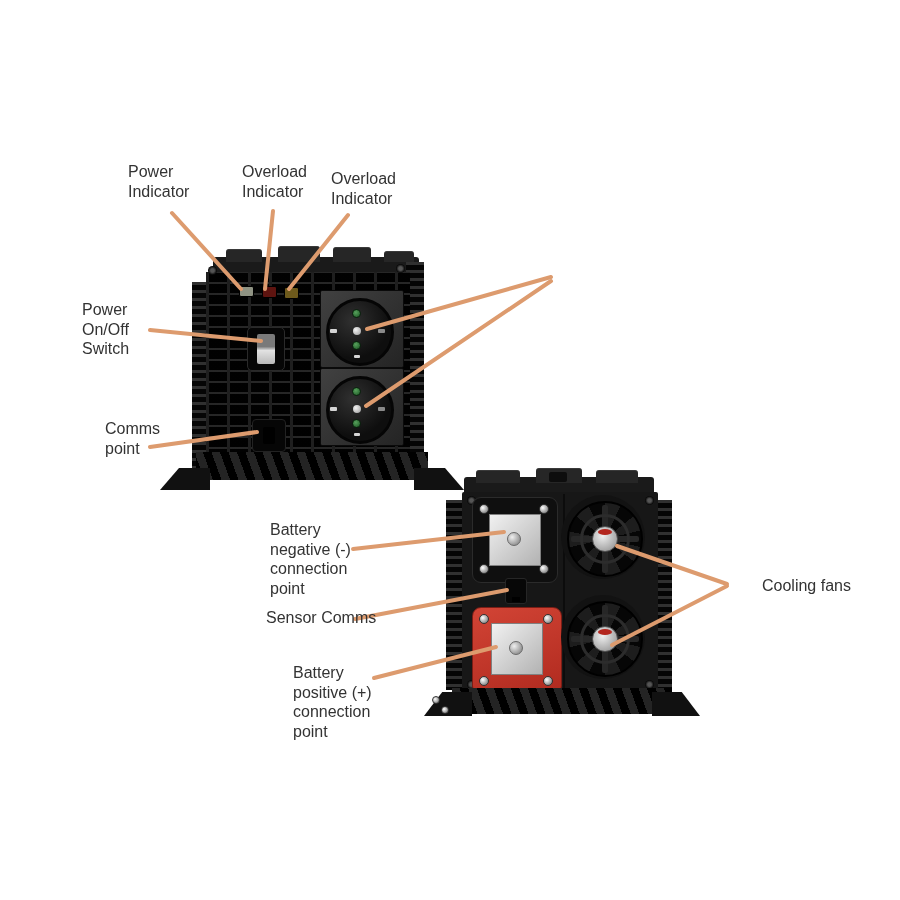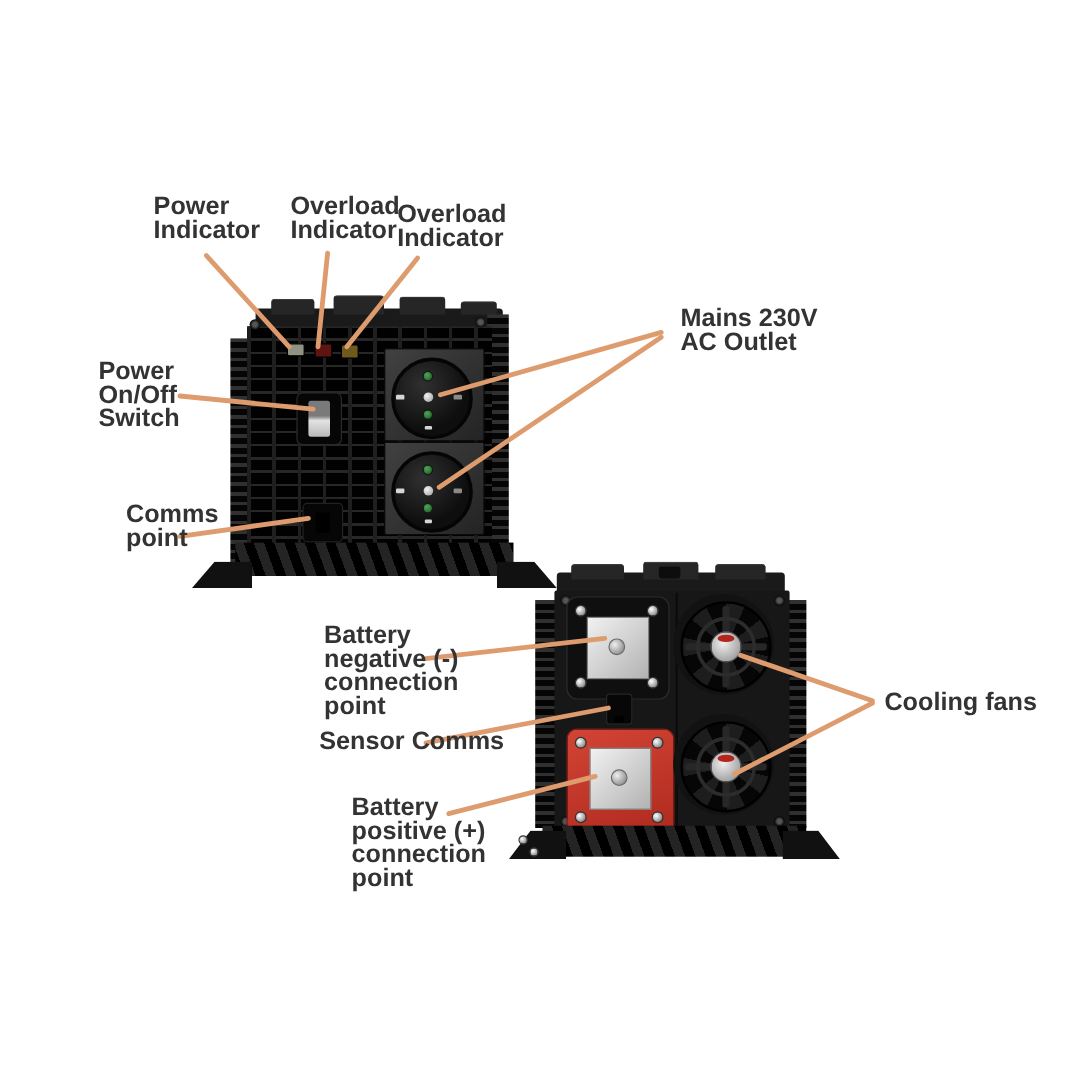--- a/index.html
+++ b/index.html
@@ -1,19 +1,19 @@
 <!DOCTYPE html>
 <html><head>
 <meta charset="utf-8">
 <style>
   html,body{margin:0;padding:0;background:#fff;}
   #canvas{position:relative;width:900px;height:900px;background:#ffffff;overflow:hidden;
           font-family:"Liberation Sans", sans-serif;}
   .abs{position:absolute;}
-  .label{position:absolute;font-weight:bold;font-size:21px;line-height:19.5px;
+  .label{position:absolute;font-weight:normal;font-size:16px;line-height:19.5px;
          color:#333333;white-space:pre-line;z-index:40;}
   #leaders{position:absolute;left:0;top:0;z-index:30;pointer-events:none;}
   .leader{stroke:#dd9b6e;stroke-width:4;stroke-linecap:round;}
 
   
   .cap{background:#1a1a1a;border-radius:3px;}
   .bump{background:#262626;border-radius:3px 3px 0 0;border-top:1px solid #3a3a3a;}
   .fins{background:repeating-linear-gradient(180deg,#303030 0 3px,#050505 3px 8px);}
   .bodypanel{background-color:#171717;border-radius:2px;}
   .vents{background-color:#161616;
@@ -62,37 +62,35 @@
 <body>
 
 <div id="canvas">
 
   <div class="label" style="left:128px;top:162px;">Power
 Indicator</div>
   <div class="label" style="left:242px;top:162px;">Overload
 Indicator</div>
   <div class="label" style="left:331px;top:169px;">Overload
 Indicator</div>
-  <div class="label" style="left:567px;top:256px;">Mains 230V
-AC Outlet</div>
   <div class="label" style="left:82px;top:300px;">Power
 On/Off
 Switch</div>
   <div class="label" style="left:105px;top:419px;">Comms
 point</div>
   <div class="label" style="left:270px;top:520px;">Battery
 negative (-)
 connection
 point</div>
   <div class="label" style="left:266px;top:608px;">Sensor Comms</div>
   <div class="label" style="left:293px;top:663px;">Battery
 positive (+)
 connection
 point</div>
-  <div class="label" style="left:737px;top:576px;">Cooling fans</div>
+  <div class="label" style="left:762px;top:576px;">Cooling fans</div>
 
   <svg id="leaders" width="900" height="900">
     <line class="leader" x1="172" y1="213" x2="241" y2="289"></line>
     <line class="leader" x1="273" y1="211" x2="265" y2="289"></line>
     <line class="leader" x1="348" y1="215" x2="289" y2="289"></line>
     <line class="leader" x1="551" y1="277" x2="367" y2="329"></line>
     <line class="leader" x1="551" y1="281" x2="366" y2="406"></line>
     <line class="leader" x1="150" y1="330" x2="261" y2="341"></line>
     <line class="leader" x1="150" y1="447" x2="257" y2="432"></line>
     <line class="leader" x1="353" y1="549" x2="504" y2="532"></line>

